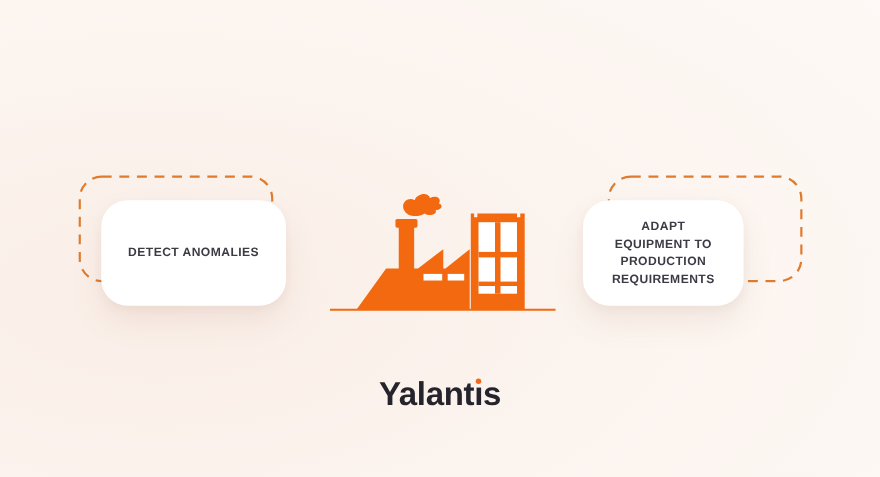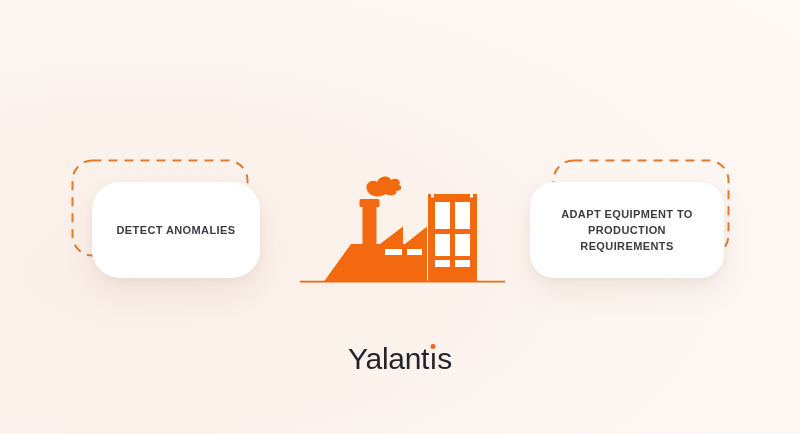--- a/index.html
+++ b/index.html
@@ -52,42 +52,42 @@
     align-items: center;
     justify-content: center;
     text-align: center;
     color: #3c3b44;
     font-size: 11px;
     font-weight: 600;
     letter-spacing: 0.4px;
     line-height: 16px;
     text-transform: uppercase;
   }
-  .card.card-left  { left: 92px;  top: 182px; width: 168px; height: 96px; padding: 0 18px; border-radius: 28px; }
-  .card.card-right { left: 530px; top: 182px; width: 194px; height: 96px; padding: 0 25px; }
+  .card.card-left  { left: 92px;  top: 182px; width: 168px; height: 96px; padding: 0 18px; }
+  .card.card-right { left: 530px; top: 182px; width: 146px; height: 96px; padding: 0 25px; }
 
   
   .factory {
     position: absolute;
     left: 298px;
     top: 175px;
     width: 210px;
     height: 110px;
   }
 
   
   .logo {
     position: absolute;
     top: 341px;
     left: 0;
     width: 800px;
     text-align: center;
     font-size: 30px;
     line-height: 36px;
-    font-weight: 400;
+    font-weight: 700;
     letter-spacing: -0.3px;
     color: #25232b;
   }
   .logo .logo-i { position: relative; display: inline-block; }
   .logo .logo-dot {
     position: absolute;
     top: 3px;
     left: 50%;
     transform: translateX(-50%);
     width: 5px;

